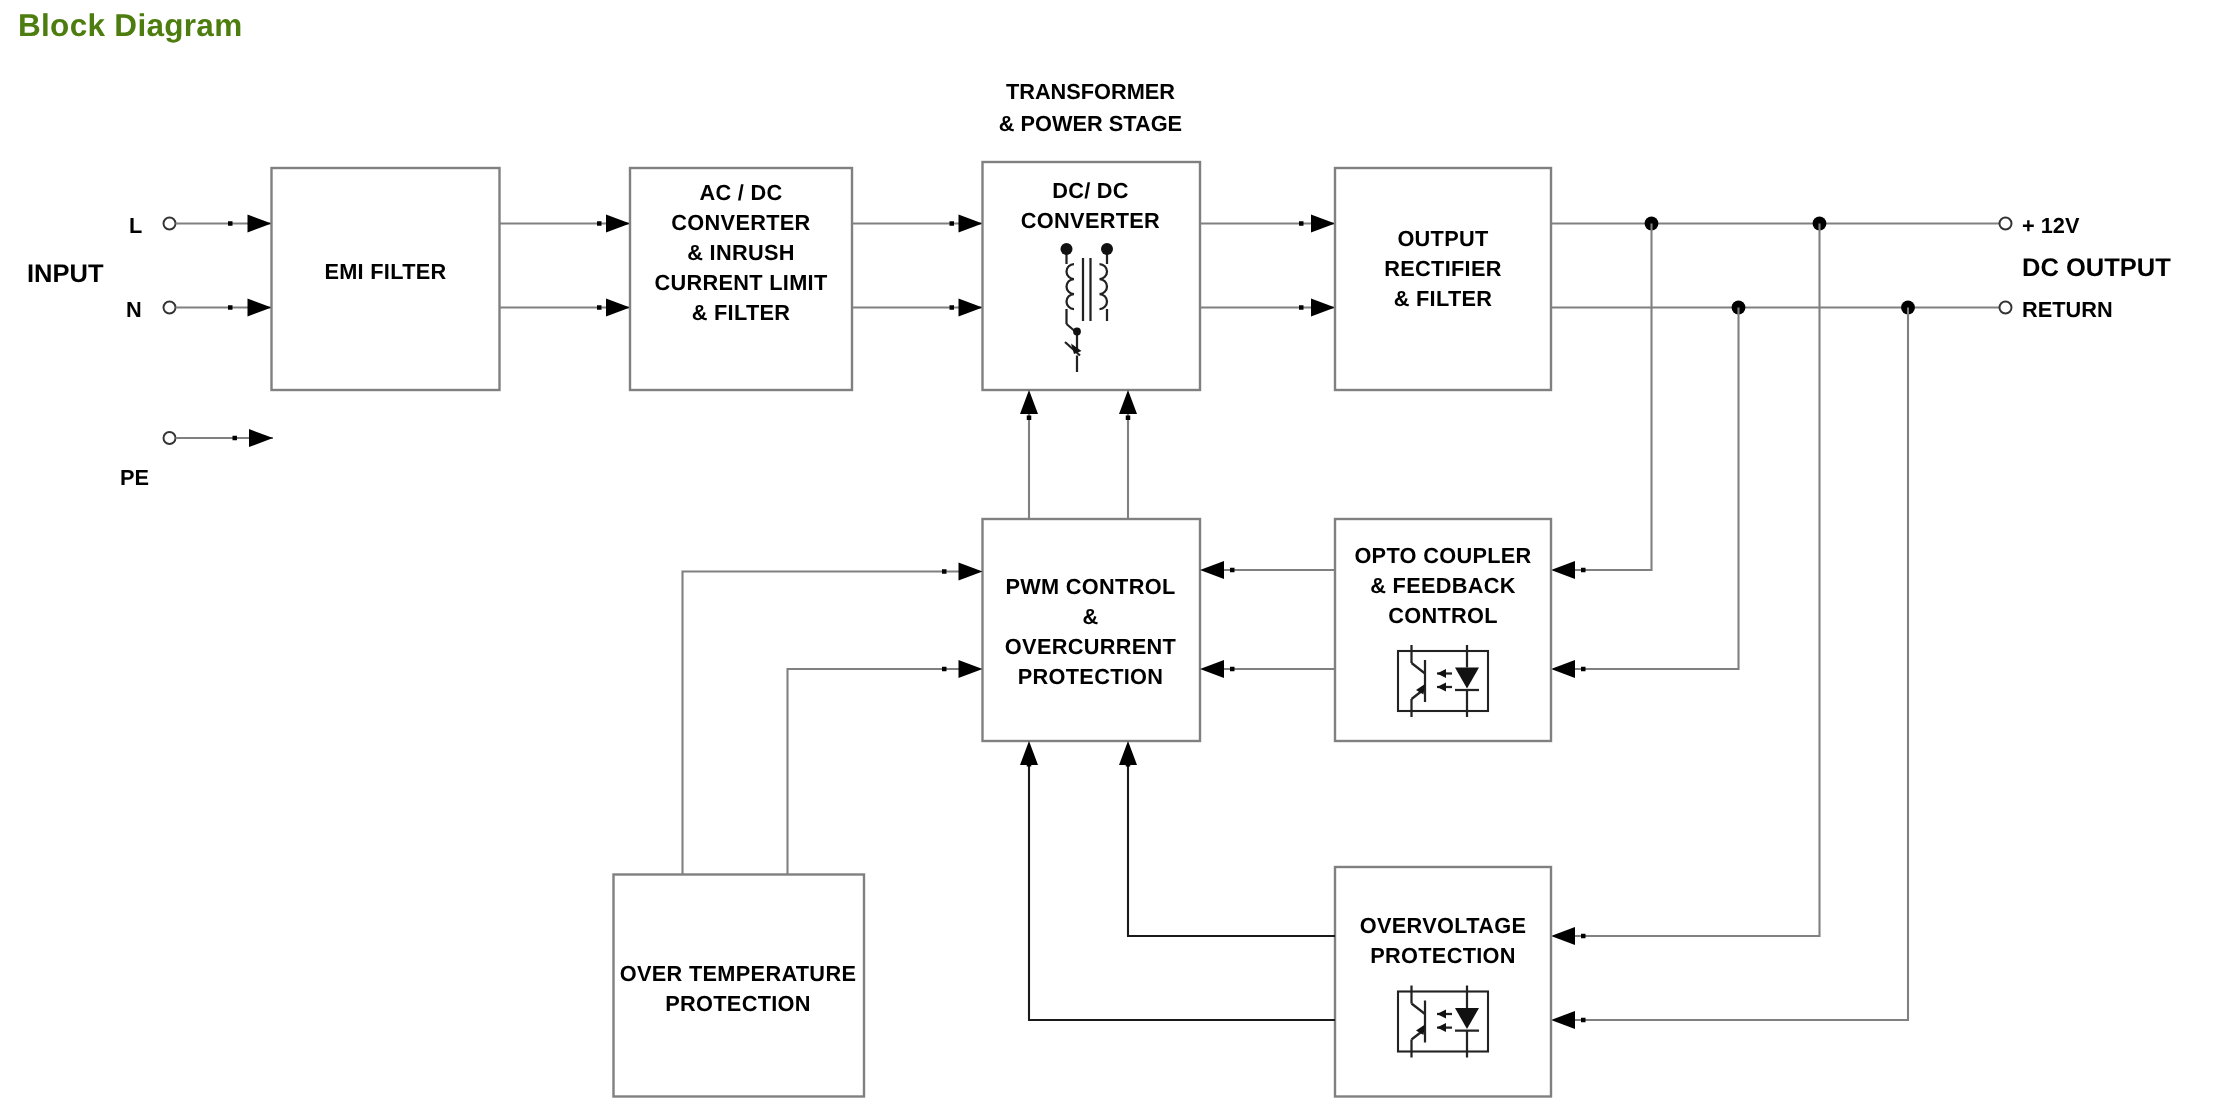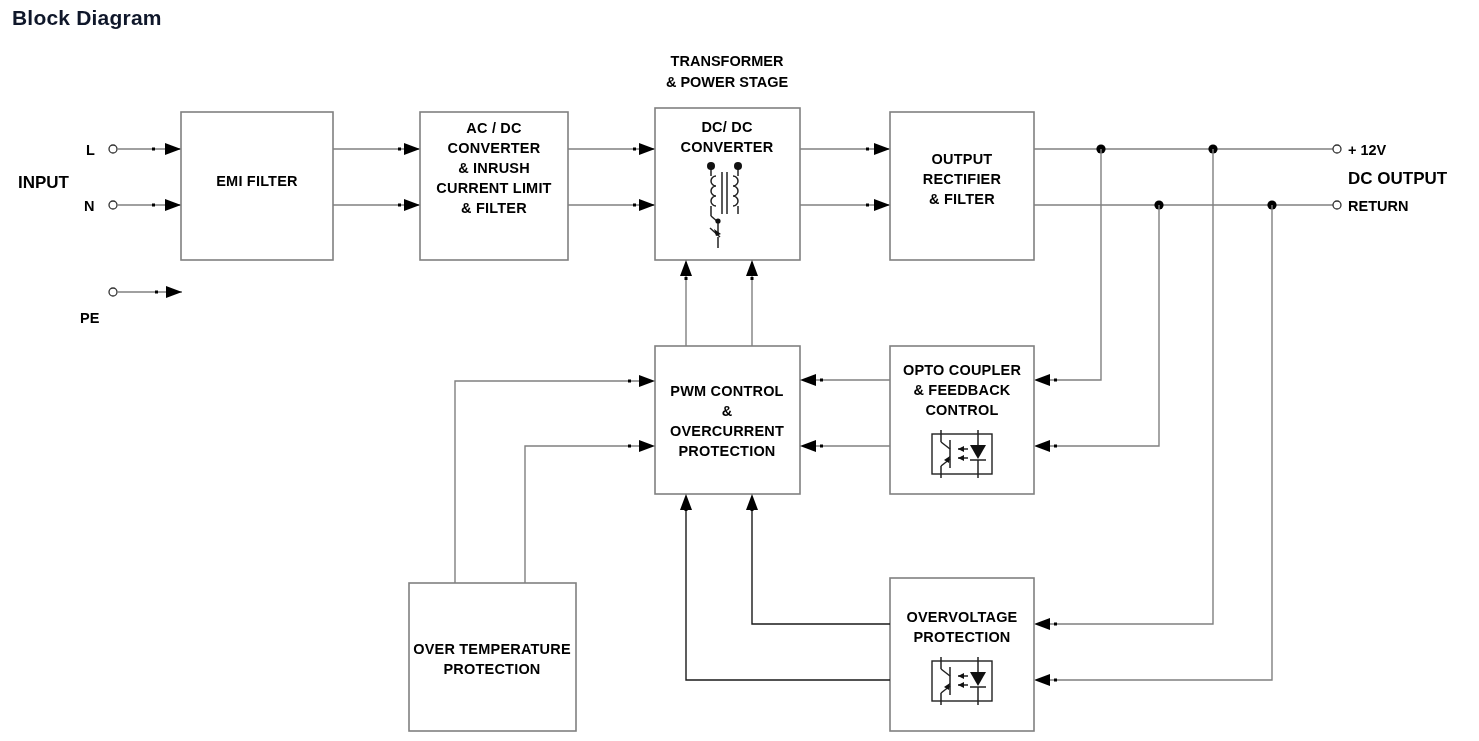--- a/index.html
+++ b/index.html
@@ -13,21 +13,21 @@
     font-family: "Liberation Sans", sans-serif;
     overflow: hidden;
     position: relative;
   }
   #page-title {
     position: absolute;
     left: 12px;
     top: 6px;
     font-size: 21px;
     font-weight: bold;
-    color: #0f172a;
+    color: #4d7c0f;
     letter-spacing: 0.2px;
   }
   #diagram-canvas {
     position: absolute;
     left: 0;
     top: 0;
   }
   .blk-rect {
     fill: #ffffff;
     stroke: #808080;

